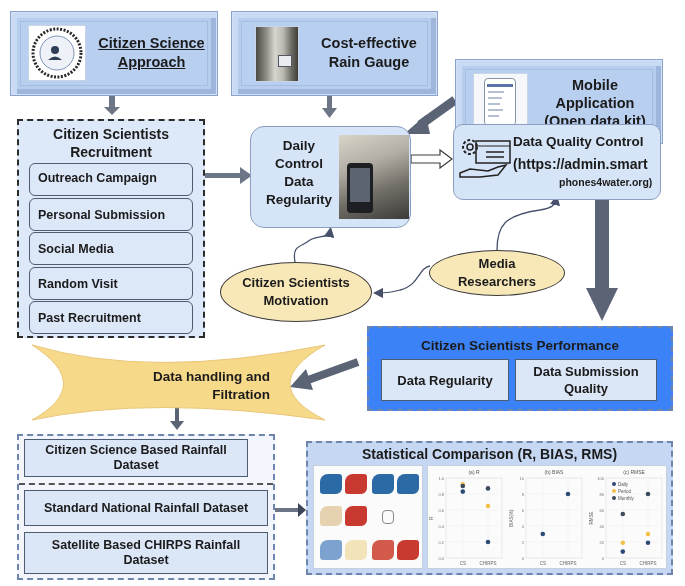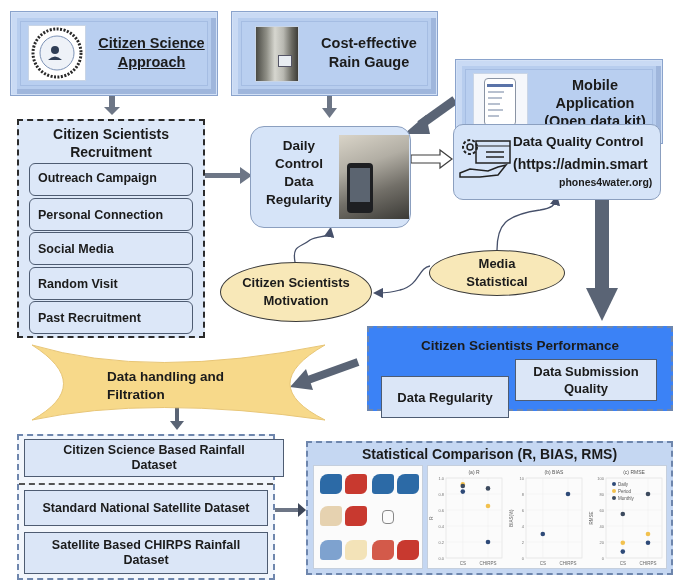--- a/index.html
+++ b/index.html
@@ -137,21 +137,21 @@
     <div>(Open data kit)</div>
   </div>
 </div>
 
 <div class="abs dashed" style="left:17px;top:119px;width:188px;height:219px;">
   <div class="bold" style="position:absolute;left:0;right:0;top:4px;text-align:center;font-size:14px;line-height:18px;">
     <div>Citizen Scientists</div>
     <div>Recruitment</div>
   </div>
   <div class="item" style="top:42px;">Outreach Campaign</div>
-  <div class="item" style="top:77px;line-height:33px;">Personal Connection</div>
+  <div class="item" style="top:77px;line-height:33px;">Personal Submission</div>
   <div class="item" style="top:111px;line-height:33px;">Social Media</div>
   <div class="item" style="top:146px;line-height:33px;">Random Visit</div>
   <div class="item" style="top:180px;line-height:33px;">Past Recruitment</div>
 </div>
 
 <div class="abs rounded" style="left:250px;top:126px;width:161px;height:102px;">
   <div class="bold" style="position:absolute;left:6px;top:10px;width:84px;text-align:center;font-size:13.5px;line-height:18px;">
     <div>Daily</div>
     <div>Control</div>
     <div>Data</div>
@@ -175,58 +175,58 @@
     <path d="M2,38 L12,34 L30,36 L40,32 L48,30 L40,40 L22,42 L2,42 z" fill="none" stroke="#222" stroke-width="1.5"></path>
   </svg>
   <div class="bold" style="position:absolute;left:59px;top:9px;font-size:13.5px;white-space:nowrap;">Data Quality Control</div>
   <div class="bold" style="position:absolute;left:59px;top:31px;font-size:14px;">(https://admin.smart</div>
   <div class="bold" style="position:absolute;left:59px;top:51px;font-size:10.5px;padding-left:46px;">phones4water.org)</div>
 </div>
 
 <div class="abs ellipse" style="left:429px;top:250px;width:136px;height:46px;">
   <div>
     <div>Media</div>
-    <div>Statistical</div>
+    <div>Researchers</div>
   </div>
 </div>
 <div class="abs ellipse" style="left:220px;top:262px;width:152px;height:60px;">
   <div>
     <div>Citizen Scientists</div>
     <div>Motivation</div>
   </div>
 </div>
 
 <div class="abs dashed-light" style="left:367px;top:326px;width:306px;height:85px;">
   <div class="bold" style="position:absolute;left:0;right:0;top:10px;text-align:center;font-size:13.5px;">Citizen Scientists Performance</div>
-  <div class="abs sqbox" style="left:12px;top:31px;width:128px;height:42px;font-size:13px;margin-top:17px;">
+  <div class="abs sqbox" style="left:12px;top:31px;width:128px;height:42px;font-size:13px;">
     <span>Data Regularity</span>
   </div>
   <div class="abs sqbox" style="left:146px;top:31px;width:142px;height:42px;font-size:13px;line-height:17px;">
     <div>
       <div>Data Submission</div>
       <div>Quality</div>
     </div>
   </div>
 </div>
 
-<div class="abs bold" style="left:107px;top:368px;width:170px;text-align:left;font-size:13.5px;line-height:18px;">
+<div class="abs bold" style="left:100px;top:368px;width:170px;text-align:right;font-size:13.5px;line-height:18px;">
   <div>Data handling and</div>
   <div>Filtration</div>
 </div>
 
 <div class="abs dashed-light" style="left:17px;top:434px;width:258px;height:146px;background:#f2f6fc;">
-  <div class="abs sqbox" style="left:5px;top:3px;width:260px;height:38px;font-size:12.5px;line-height:15px;">
+  <div class="abs sqbox" style="left:5px;top:3px;width:224px;height:38px;font-size:12.5px;line-height:15px;">
     <div>
       <div>Citizen Science Based Rainfall</div>
       <div>Dataset</div>
     </div>
   </div>
   <div class="abs" style="left:0;top:47px;width:254px;height:95px;border-top:2.5px dashed #555;"></div>
   <div class="abs sqbox" style="left:5px;top:54px;width:244px;height:36px;font-size:12.5px;">
-    <span>Standard National Satellite Dataset</span>
+    <span>Standard National Rainfall Dataset</span>
   </div>
   <div class="abs sqbox" style="left:5px;top:96px;width:244px;height:42px;font-size:12.5px;line-height:15px;">
     <div>
       <div>Satellite Based CHIRPS Rainfall</div>
       <div>Dataset</div>
     </div>
   </div>
 </div>
 
 <div class="abs dashed-light" style="left:306px;top:441px;width:367px;height:134px;background:#c5d7f2;">

